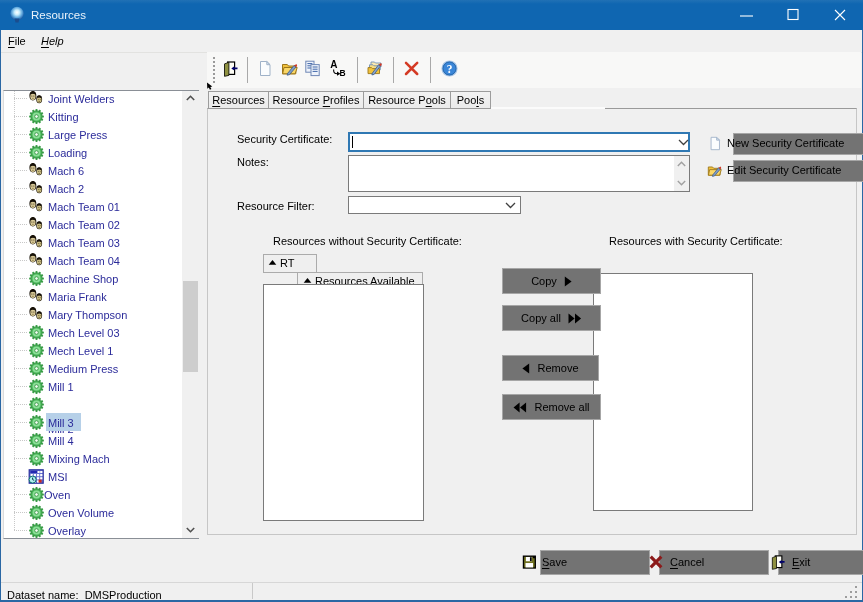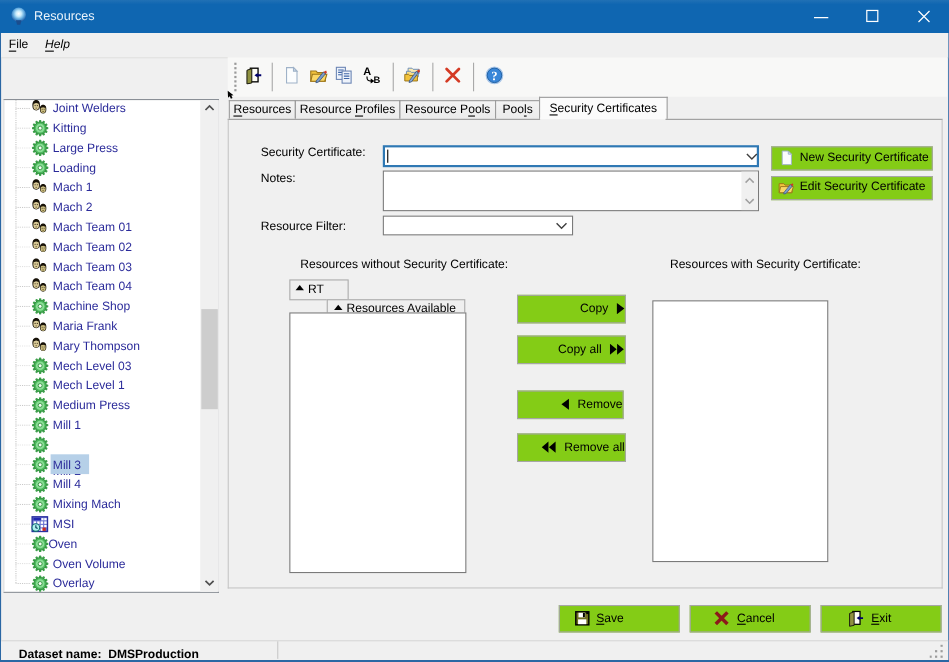--- a/index.html
+++ b/index.html
@@ -16,21 +16,21 @@
   .trow{position:absolute;left:48px;height:16px;line-height:16px;color:#2b2b9a;font-size:11px;white-space:nowrap;}
   #scrollv{position:absolute;left:178px;top:0px;width:17px;height:447px;background:#f0f0f0;}
   #thumb{position:absolute;left:1px;top:190px;width:15px;height:91px;background:#cdcdcd;}
   .chev{stroke:#505050;stroke-width:1.6;fill:none;}
   #tabstrip{left:207px;top:88px;width:650px;height:20px;}
   .tab{position:absolute;top:3px;height:17px;background:linear-gradient(#f3f3f3,#ebebeb);border:1px solid #9c9c9c;border-bottom:none;box-sizing:border-box;text-align:center;line-height:16px;font-size:11px;white-space:nowrap;overflow:hidden;}
   #tabactive{position:absolute;top:0px;height:21px;white-space:nowrap;background:#f0f0f0;border:1px solid #9c9c9c;border-bottom:none;box-sizing:border-box;text-align:center;line-height:20px;font-size:11px;}
   #tabpage{left:207px;top:108px;width:650px;height:427px;background:#f0f0f0;border:1px solid #c6c6c6;border-top:1px solid #9a9a9a;box-sizing:border-box;}
   .lbl{position:absolute;font-size:11px;color:#000;white-space:nowrap;line-height:13px;}
   .field{position:absolute;background:#fff;box-sizing:border-box;}
-  .btn{position:absolute;background:#84cc16;border:1px solid #a6a6a6;box-sizing:border-box;font-size:11px;color:#000;text-align:right;}
+  .btn{position:absolute;background:#737373;border:1px solid #a6a6a6;box-sizing:border-box;font-size:11px;color:#000;text-align:center;margin-left:32px;}
   .hdrcell{position:absolute;top:254px;height:19px;background:#efefef;border:1px solid #ababab;box-sizing:border-box;font-size:11px;line-height:17px;white-space:nowrap;overflow:hidden;}
   #statusbar{left:1px;top:582px;width:861px;height:18px;background:#f0f0f0;border-top:1px solid #d7d7d7;box-sizing:border-box;}
   .borderline{background:#2a67a4;}
 </style></head>
 <body>
 <div id="win">
 
   <div class="abs borderline" style="left:0;top:0;width:1px;height:602px;"></div>
   <div class="abs borderline" style="left:862px;top:0;width:1px;height:602px;"></div>
   <div class="abs borderline" style="left:0;top:600px;width:863px;height:2px;"></div>
@@ -220,21 +220,21 @@
 <circle cx="3.9" cy="6" r="0.5" fill="#201505"></circle>
           <circle cx="5.9" cy="6" r="0.5" fill="#201505"></circle>
 <path d="M4.3,8.3 H5.6" stroke="#5a4a20" stroke-width="0.7"></path>
 <path d="M8.3,9.9 C8,6.4 9.7,5.2 11.2,5.2 C12.7,5.2 14.4,6.4 14.1,9.9 C14,11.7 13.3,13.2 11.2,13.2 C9.1,13.2 8.4,11.7 8.3,9.9 Z" fill="#181208"></path>
 <ellipse cx="11.2" cy="9.8" rx="2.3" ry="3" fill="#c9bc80"></ellipse>
 <path d="M9.2,7.3 C10.1,6.7 12.3,6.7 13.2,7.3" stroke="#181208" stroke-width="1.5" fill="none"></path>
 <circle cx="10.3" cy="9.4" r="0.45" fill="#201505"></circle>
           <circle cx="12.1" cy="9.4" r="0.45" fill="#201505"></circle>
 <path d="M10.6,11.4 H11.8" stroke="#4a3a10" stroke-width="0.7"></path>
         </svg>
-  <div class="trow" style="left:44px;top:72px;">Mach 1</div>
+  <div class="trow" style="left:44px;top:72px;">Mach 6</div>
   <svg class="abs" style="left:10px;top:97px;" width="14" height="1" viewBox="0 0 14 1">
           <path d="M0,0.5 H14" stroke="#c8c8c8" stroke-width="1" stroke-dasharray="1 1"></path>
         </svg>
   <svg class="abs" style="left:24px;top:89px;" width="17" height="17" viewBox="0 0 17 17">
           <path d="M1.5,6.6 C1.1,2.4 3.1,1 4.9,1 C6.7,1 8.7,2.4 8.3,6.6 C8.2,8.7 7.3,10.4 4.9,10.4 C2.5,10.4 1.6,8.7 1.5,6.6 Z" fill="#181208"></path>
 <ellipse cx="4.9" cy="6.4" rx="2.6" ry="3.5" fill="#d8c996"></ellipse>
 <path d="M2.5,3.6 C3.6,2.9 6.2,2.9 7.3,3.6" stroke="#181208" stroke-width="1.6" fill="none"></path>
 <circle cx="3.9" cy="6" r="0.5" fill="#201505"></circle>
           <circle cx="5.9" cy="6" r="0.5" fill="#201505"></circle>
 <path d="M4.3,8.3 H5.6" stroke="#5a4a20" stroke-width="0.7"></path>
@@ -642,21 +642,20 @@
           </svg>
 </div>
   </div>
     </div>
 
   <div id="tabstrip" class="abs">
     <div class="tab" style="left:1px;width:61px;"><u>R</u>esources</div>
     <div class="tab" style="left:61px;width:96px;">Resource <u>P</u>rofiles</div>
     <div class="tab" style="left:156px;width:88px;">Resource P<u>o</u>ols</div>
     <div class="tab" style="left:243px;width:41px;">Poo<u>l</u>s</div>
-    <div id="tabactive" style="left:283px;width:117px;background:#fbfbfb;"><u>S</u>ecurity Certificates</div>
   </div>
   <div id="tabpage" class="abs"></div>
   <div class="abs" style="left:491px;top:107px;width:114px;height:2px;background:#fbfbfb;"></div>
 
   <div id="formpart">
   <div class="lbl" style="left:237px;top:133px;">Security Certificate:</div>
   <div class="field" style="left:348px;top:132px;width:342px;height:20px;border:2px solid #2f78b3;"></div>
   <div class="abs" style="left:352px;top:136px;width:1px;height:12px;background:#000;"></div>
   <svg class="abs" style="left:678px;top:139px;" width="11" height="7" viewBox="0 0 11 7">
         <path d="M1,1 L5.5,5.5 L10,1" stroke="#404040" stroke-width="1.3" fill="none"></path>
@@ -735,21 +734,21 @@
 <path d="M2.5,3.9 L6.9,2.3 L6.9,15.4 L2.5,16.3 Z" fill="#8f9140" stroke="#14140a" stroke-width="0.9"></path>
 <path d="M9.3,8.4 L12.3,6.3 V7.5 H15.5 V9.3 H12.3 V10.5 Z" fill="#00006b"></path>
       </svg>
   <div class="lbl" style="left:792px;top:556px;"><u>E</u>xit</div>
   </div>
 
   <svg class="abs" style="left:206px;top:82px;" width="9" height="9" viewBox="0 0 9 9">
 <path d="M1,0.6 L1.3,6.8 L2.8,5.4 L3.9,7.8 L5.4,7 L4.3,4.9 L6.3,4.6 Z" fill="#000"></path>
     </svg>
   <div id="statusbar" class="abs"></div>
-  <div class="abs" style="left:17px;top:589px;font-weight:bold;font-size:11px;text-align:center;">Dataset name:&nbsp; DMSProduction</div>
+  <div class="abs" style="left:7px;top:589px;font-weight:normal;font-size:11px;text-align:center;">Dataset name:&nbsp; DMSProduction</div>
   <div class="abs" style="left:252px;top:583px;width:1px;height:16px;background:#c9c9c9;"></div>
   <svg class="abs" style="left:845px;top:586px;" width="13" height="13" viewBox="0 0 13 13">
     <g fill="#9d9d9d">
         <rect x="10" y="10" width="2" height="2"></rect>
         <rect x="10" y="5" width="2" height="2"></rect>
         <rect x="10" y="0" width="2" height="2"></rect>
         <rect x="5" y="10" width="2" height="2"></rect>
         <rect x="5" y="5" width="2" height="2"></rect>
         <rect x="0" y="10" width="2" height="2"></rect>
       </g>

